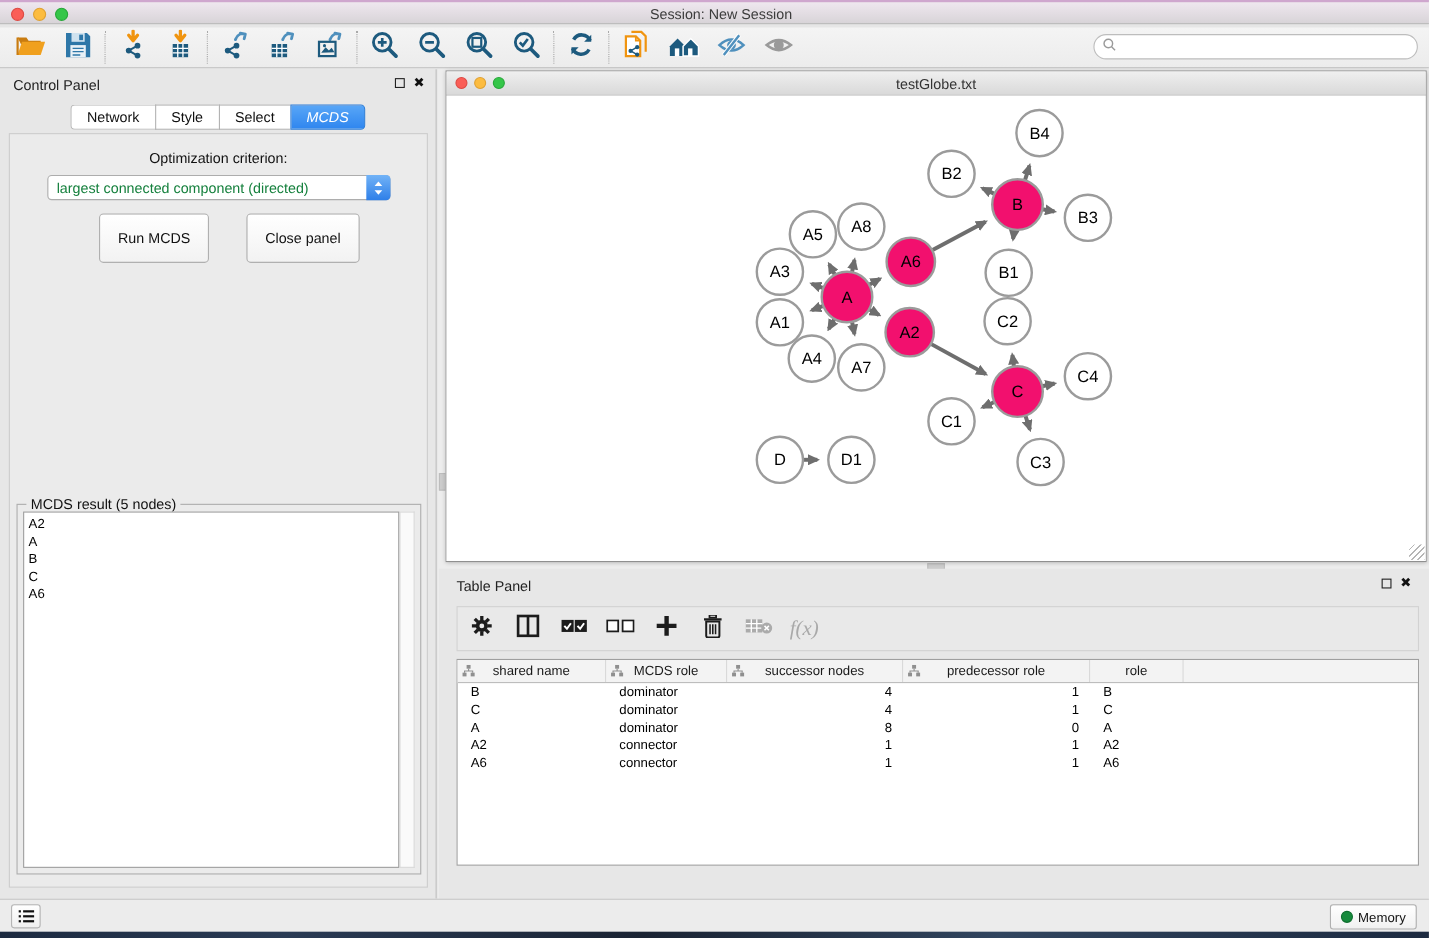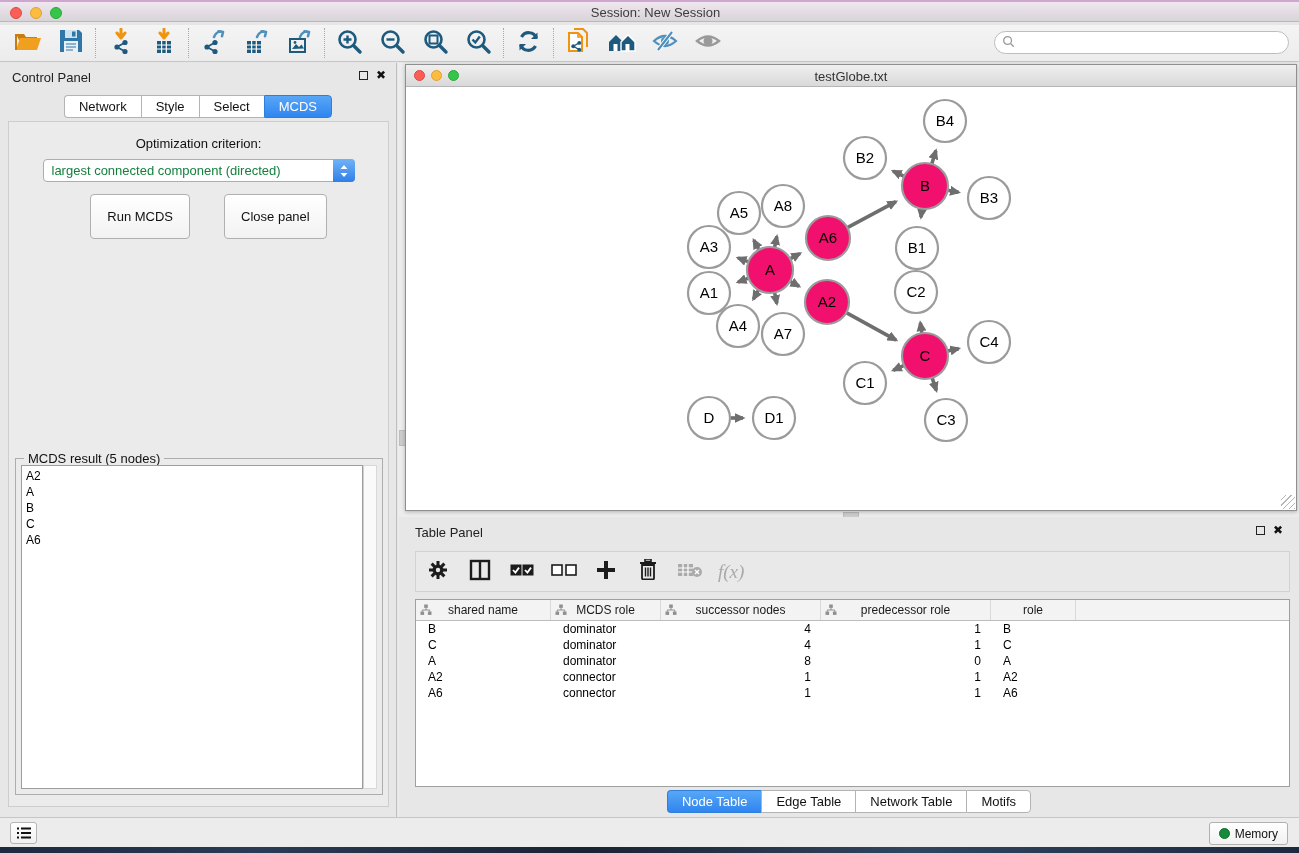--- a/index.html
+++ b/index.html
@@ -29,21 +29,21 @@
   .panel-head { position:relative; height:26px; }
   .panel-head .ph-title { position:absolute; left:12px; top:7px; font-size:13px; color:#222; }
   .ph-icons { position:absolute; right:10px; top:7px; display:flex; gap:8px; align-items:center; }
   .float-box { width:9px; height:9px; border:1.5px solid #222; display:inline-block; }
   .close-x { font-size:12px; font-weight:bold; color:#111; line-height:10px; }
 
   .seg-tabs { display:flex; justify-content:center; margin-top:6px; }
   .seg { border:1px solid #b3b3b3; background:#fff; font-size:13px; color:#111; padding:3px 14px; border-right:none; }
   .seg:first-child { border-radius:4px 0 0 4px; }
   .seg:last-child { border-radius:0 4px 4px 0; border-right:1px solid #b3b3b3; }
-  .seg.active { background:linear-gradient(#58a6f7,#2f86ef); color:#fff; border-color:#2f7fd9; }
+  .seg.active { background:linear-gradient(#58a6f7,#2f86ef); color:#fff; border-color:#2f7fd9;font-style:italic; }
 
   .cp-inner { position:absolute; left:8px; top:58px; width:381px; height:686px; background:#ebebeb; border:1px solid #cdcdcd; }
   .opt-label { text-align:center; margin-top:14px; font-size:13px; color:#111; }
   .select-box { position:relative; margin:8px auto 0 auto; width:312px; height:23px; background:#fff; border:1px solid #adadad; border-radius:4px; font-size:13px; color:#15803d; line-height:21px; padding-left:8px; }
   .select-cap { position:absolute; right:-1px; top:-1px; width:22px; height:23px; border-radius:0 4px 4px 0;
     background:linear-gradient(#72b3f7,#2e7fe8); display:flex; flex-direction:column; align-items:center; justify-content:center; color:#fff; }
   .select-cap svg { display:block; }
   .btn-row { display:flex; justify-content:center; gap:14px; margin-top:12px; }
   .push-btn { background:linear-gradient(#ffffff,#f2f2f2); border:1px solid #b0b0b0; border-radius:4px; font-size:13px; color:#111; padding:14px 16px;margin-left:20px; }
 
@@ -609,26 +609,20 @@
           </div>
           <div class="dt-row">
             <div class="dt-cell" style="width: 135px; text-align: left; padding: 0px 0px 0px 12px;">A6</div>
             <div class="dt-cell" style="width: 110px; text-align: left; padding: 0px 0px 0px 12px;">connector</div>
             <div class="dt-cell" style="width: 160px; text-align: right; padding: 0px 10px 0px 0px;">1</div>
             <div class="dt-cell" style="width: 170px; text-align: right; padding: 0px 10px 0px 0px;">1</div>
             <div class="dt-cell" style="width: 85px; text-align: left; padding: 0px 0px 0px 12px;">A6</div>
           </div>
         </div>
     </div>
-    <div class="tp-tabs" id="tp-tabs">
-        <div class="seg active">Node Table</div>
-        <div class="seg">Edge Table</div>
-        <div class="seg">Network Table</div>
-        <div class="seg">Motifs</div>
-      </div>
   </div>
 </div>
 
 <div class="statusbar">
   <div class="list-btn">
     <svg width="16" height="14" viewBox="0 0 16 14">
       <rect x="1" y="1.5" width="2" height="2" fill="#111"></rect>
         <rect x="5" y="1.5" width="10" height="2" fill="#111"></rect>
       <rect x="1" y="6" width="2" height="2" fill="#111"></rect>
         <rect x="5" y="6" width="10" height="2" fill="#111"></rect>

